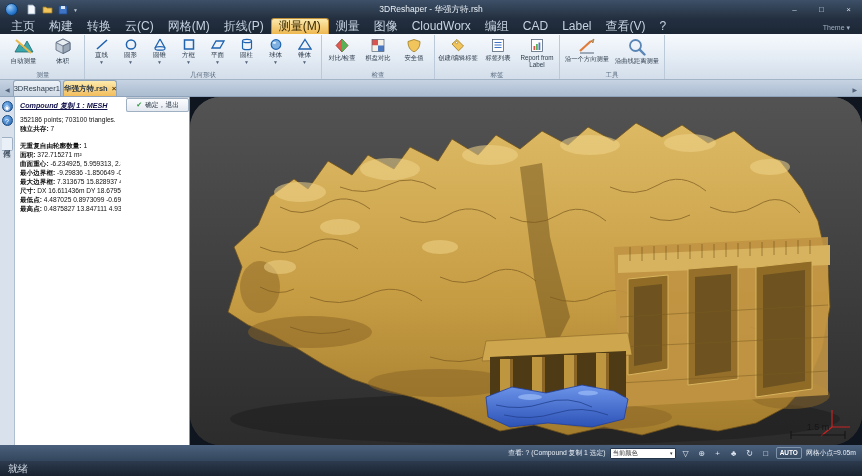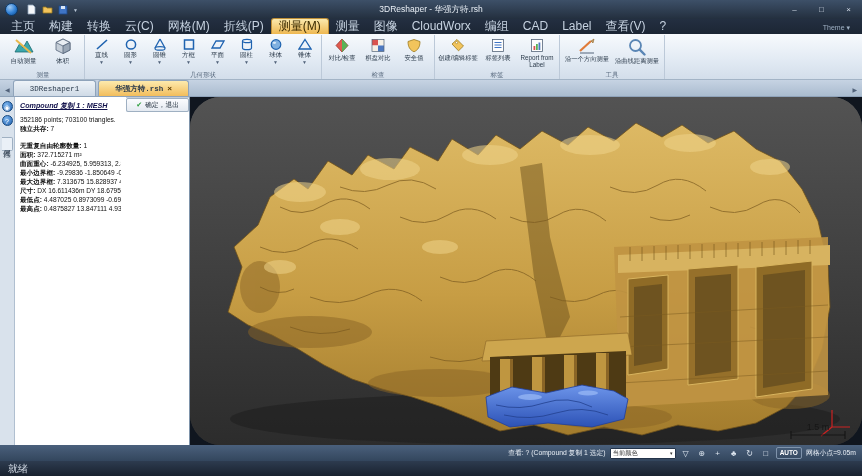--- a/index.html
+++ b/index.html
@@ -45,23 +45,23 @@
   .md-btn{width:34px;display:flex;flex-direction:column;align-items:center;gap:1px;
     padding-top:2px;font-size:6.3px;line-height:7px;color:#2b3a4a;text-align:center;}
   .wd-btn{width:48px;display:flex;flex-direction:column;align-items:center;gap:1px;
     padding-top:2px;font-size:6.3px;line-height:7px;color:#2b3a4a;text-align:center;}
   .btn-label{white-space:normal;}
   
   .doctabs{position:absolute;top:80px;left:0;right:0;height:17px;
     background:linear-gradient(#c6d3e3,#aabccf);border-bottom:1px solid #8fa3ba;
     display:flex;align-items:flex-end;padding:0 2px;}
   .dt-arrow{font-size:6px;color:#51627a;padding:0 3px 3px 3px;}
-  .dtab{height:16px;display:inline-flex;align-items:center;gap:4px;padding:0 16px;
+  .dtab{height:16px;display:inline-flex;align-items:center;gap:4px;padding:0 0;
     font-size:7.5px;color:#2a3a4c;border:1px solid #8fa3ba;border-bottom:none;
-    border-radius:3px 3px 0 0;margin-right:2px;background:linear-gradient(#eef3f8,#cfdae6);font-family:Liberation Mono, monospace;}
+    border-radius:3px 3px 0 0;margin-right:2px;background:linear-gradient(#eef3f8,#cfdae6);}
   .dtab.active{background:linear-gradient(#fdeaad,#f2bd5c);font-weight:bold;}
   .dtab .close{font-size:8px;color:#5a3a00;}
   .dt-spacer{flex:1;}
   
   .main{position:absolute;top:97px;left:0;right:0;height:348px;}
   .strip{position:absolute;left:0;top:0;bottom:0;width:15px;background:#d9e2ec;
     border-right:1px solid #b0bfd0;display:flex;flex-direction:column;align-items:center;padding-top:4px;gap:3px;}
   .strip-icon{width:11px;height:11px;border-radius:50%;color:#fff;font-size:7px;line-height:11px;
     text-align:center;background:radial-gradient(circle at 35% 30%,#7db6ef,#1f5fae);border:1px solid #17497f;}
   .vtab{writing-mode:vertical-rl;font-size:7.5px;background:#eaf0f7;border:1px solid #9fb0c2;

